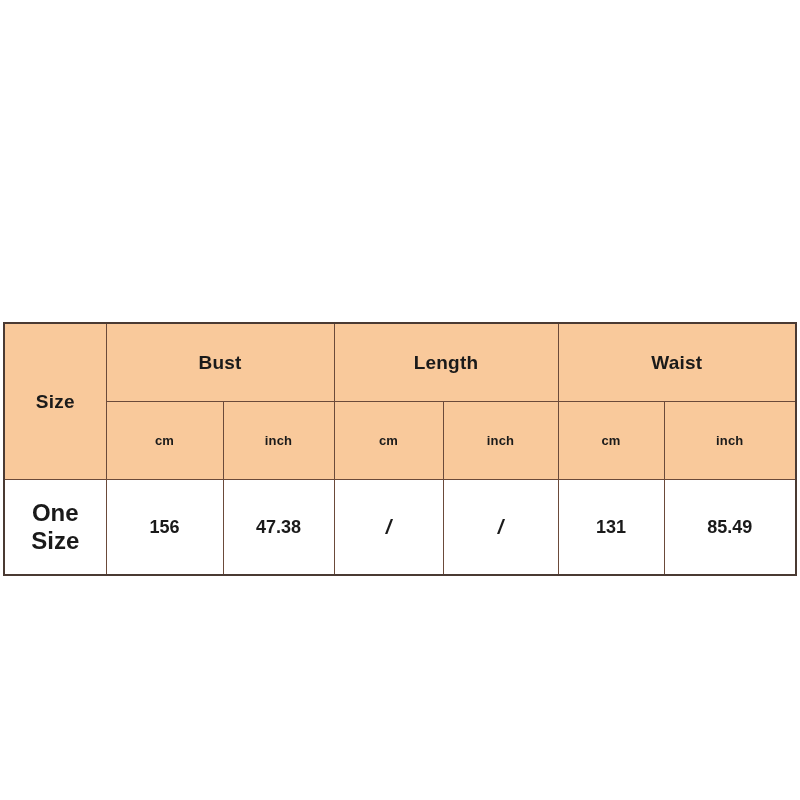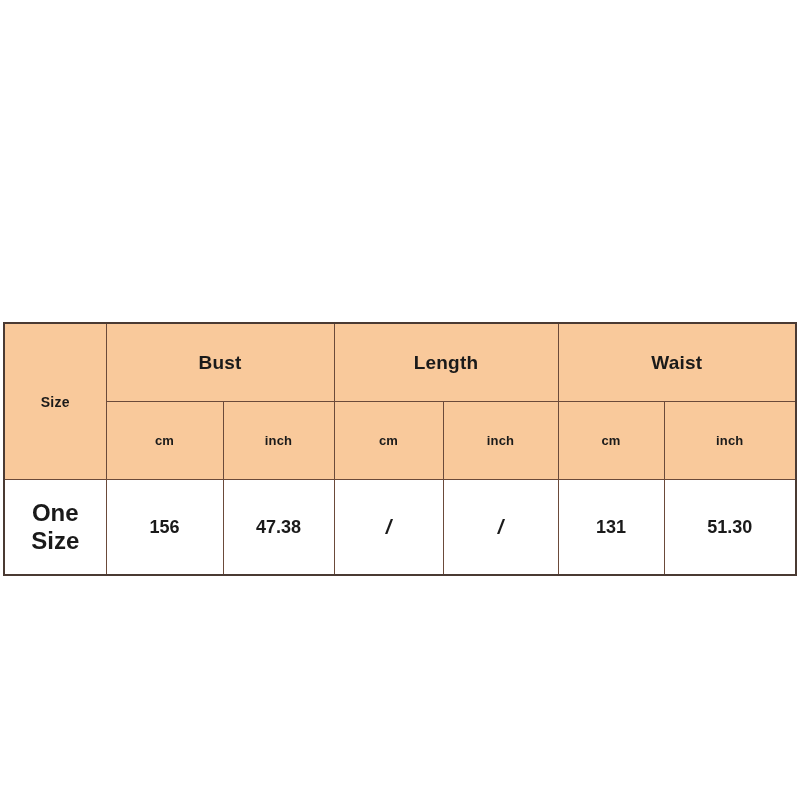--- a/index.html
+++ b/index.html
@@ -50,21 +50,21 @@
 
   
   .hdr {
     background: #f9c99b;
     font-size: 19px;
     letter-spacing: 0.2px;
   }
 
   .hdr-size {
     height: 90px;
-    font-size: 14px;
+    font-size: 19px;
   }
 
   .hdr-group {
     height: 45px;
   }
 
   .hdr-unit {
     height: 45px;
     font-size: 13px;
   }
@@ -129,19 +129,19 @@
       </thead>
 
       <tbody>
         <tr>
           <td class="cell cell-size">One Size</td>
           <td class="cell">156</td>
           <td class="cell">47.38</td>
           <td class="cell cell-slash">/</td>
           <td class="cell cell-slash">/</td>
           <td class="cell">131</td>
-          <td class="cell">51.30</td>
+          <td class="cell">85.49</td>
         </tr>
       </tbody>
     </table>
   </div>
 
 </div>
 
 </body></html>

